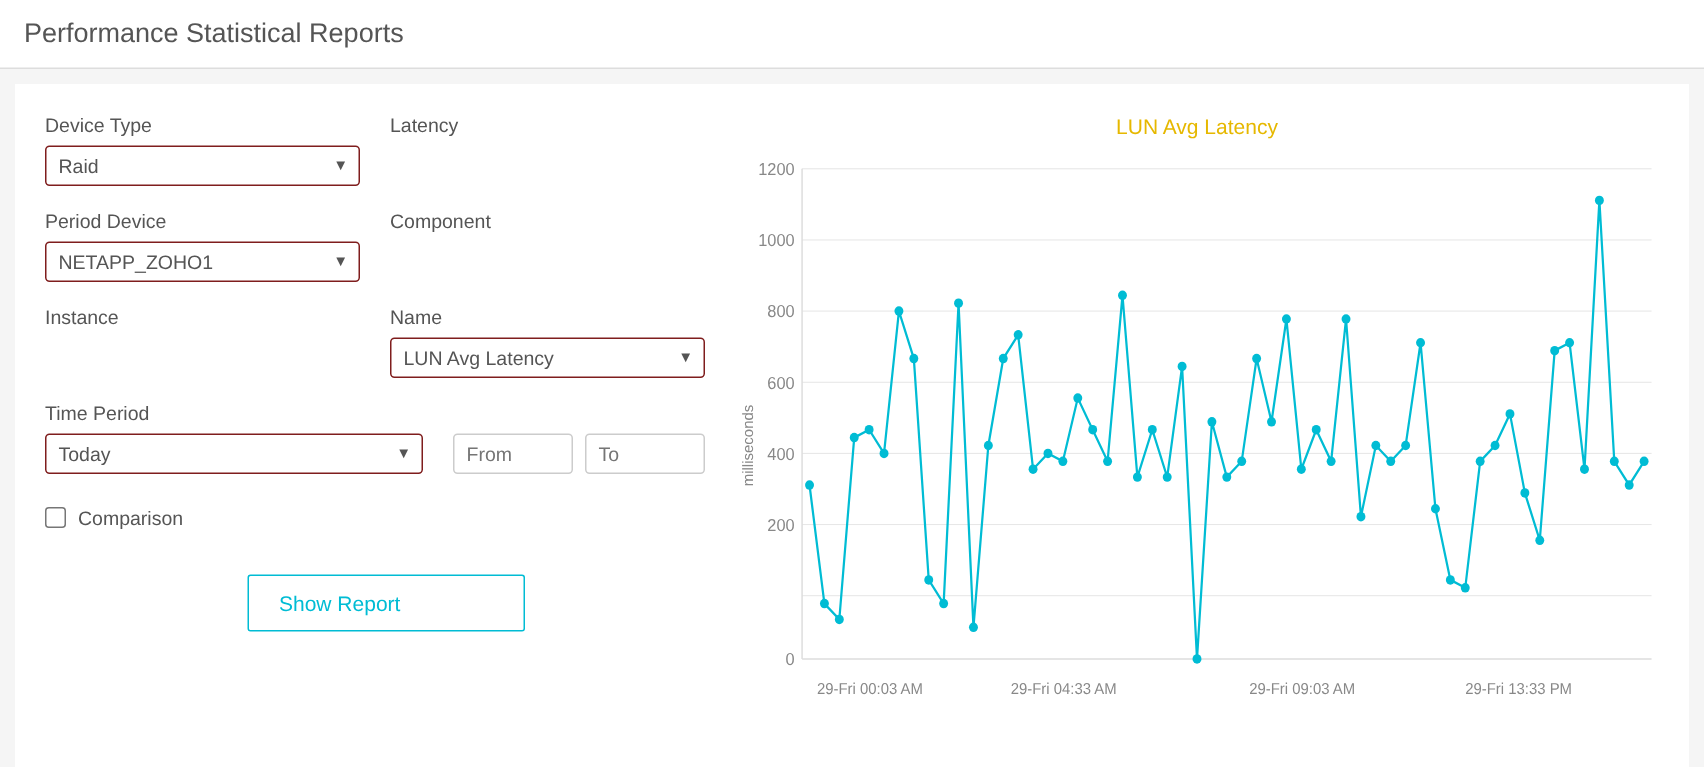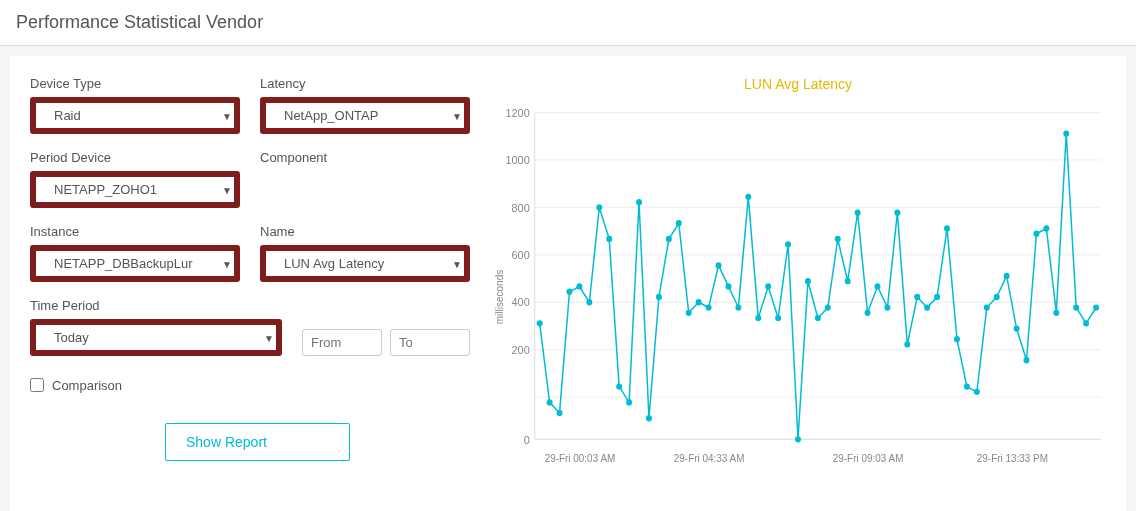--- a/index.html
+++ b/index.html
@@ -42,22 +42,22 @@
     .form-group label {
       display: block;
       font-size: 13px;
       color: #555;
       margin-bottom: 6px;
     }
 
     .form-group select,
     .form-group input {
       width: 100%;
-      padding: 5px 18px;
-      border: 6px solid #7f1d1d;
+      padding: 5px 8px;
+      border: 1px solid #7f1d1d;
       border-radius: 3px;
       font-size: 13px;
       color: #555;
       background: #fff;
       appearance: none;
       -webkit-appearance: none;
     }
 
     .select-wrapper {
       position: relative;
@@ -166,46 +166,39 @@
 
     svg.chart {
       width: 100%;
       height: 100%;
     }
   </style>
 </head>
 <body>
 
 <div class="header">
-  <h1>Performance Statistical Vendor</h1>
+  <h1>Performance Statistical Reports</h1>
 </div>
 
 <div class="main-content">
   <div class="form-panel">
 
     <div class="form-row">
       <div class="form-group">
         <label>Device Type</label>
         <div class="select-wrapper">
           <select>
             <option>Raid</option>
             <option>Switch</option>
             <option>Server</option>
           </select>
         </div>
       </div>
       <div class="form-group">
         <label>Latency</label>
-        <div class="select-wrapper">
-          <select>
-            <option>NetApp_ONTAP</option>
-            <option>Dell</option>
-            <option>HP</option>
-          </select>
-        </div>
       </div>
     </div>
 
     <div class="form-row">
       <div class="form-group">
         <label>Period Device</label>
         <div class="select-wrapper">
           <select>
             <option>NETAPP_ZOHO1</option>
             <option>NETAPP_ZOHO2</option>
@@ -213,26 +206,20 @@
         </div>
       </div>
       <div class="form-group">
         <label>Component</label>
       </div>
     </div>
 
     <div class="form-row">
       <div class="form-group">
         <label>Instance</label>
-        <div class="select-wrapper">
-          <select>
-            <option>NETAPP_DBBackupLur</option>
-            <option>NETAPP_DBBackupVol</option>
-          </select>
-        </div>
       </div>
       <div class="form-group">
         <label>Name</label>
         <div class="select-wrapper">
           <select>
             <option>LUN Avg Latency</option>
             <option>LUN Throughput</option>
           </select>
         </div>
       </div>

